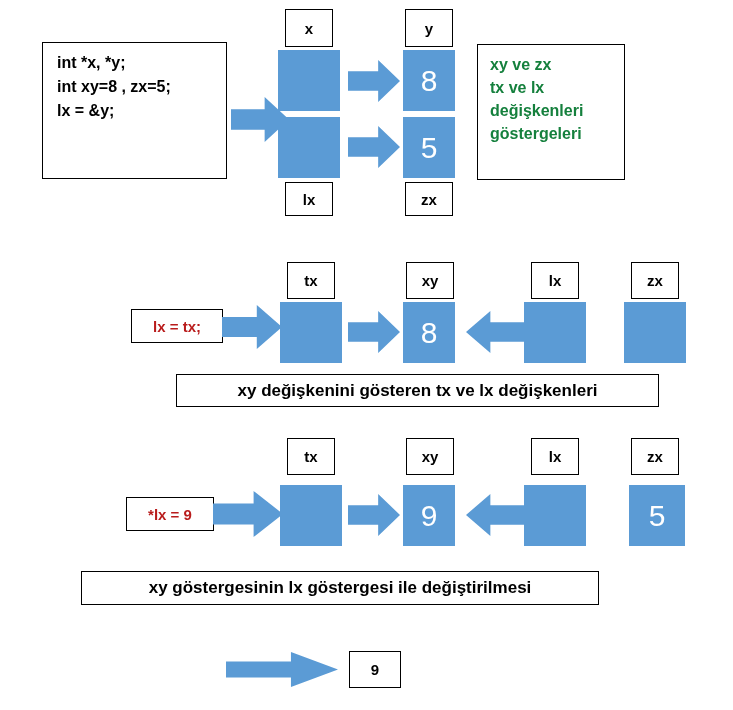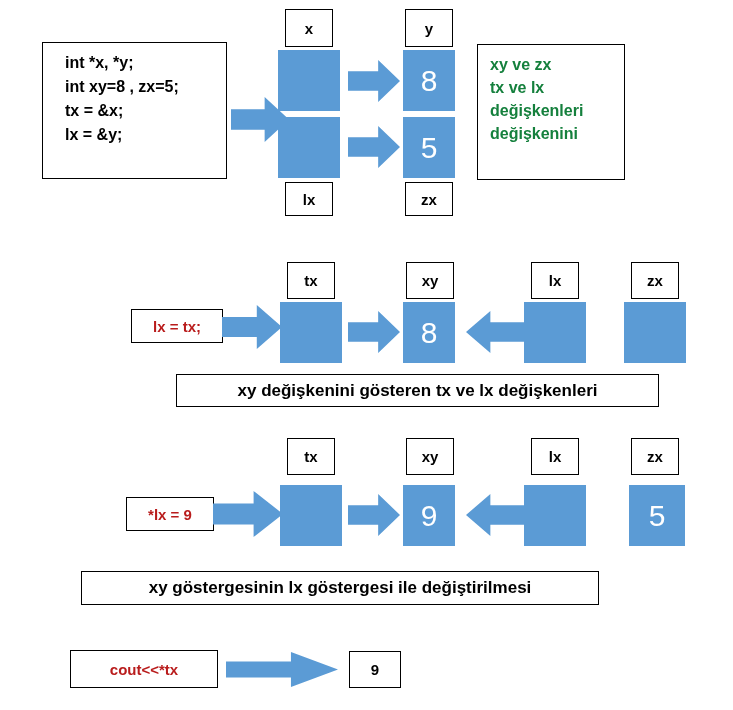--- a/index.html
+++ b/index.html
@@ -71,21 +71,21 @@
     align-items: center;
     justify-content: center;
     white-space: nowrap;
   }
   .code-box {
     border: 1.5px solid #000000;
     background: #ffffff;
     color: #000000;
     font-size: 16px;
     font-weight: bold;
-    padding: 8px 22px;
+    padding: 8px 14px;
   }
   .code-box .line { padding: 3px 0; }
 
   .note-box {
     border: 1.5px solid #000000;
     background: #ffffff;
     color: #15803d;
     font-size: 16px;
     font-weight: bold;
     padding: 8px 12px;
@@ -105,21 +105,20 @@
   }
 </style>
 </head>
 <body>
 
 <div id="canvas">
 
   <div class="abs code-box" style="left:42px; top:42px; width:185px; height:137px;">
     <div class="line">int *x, *y;</div>
     <div class="line">int xy=8 , zx=5;</div>
-    <div class="line">tx = &amp;x;</div>
     <div class="line">lx = &amp;y;</div>
   </div>
 
   <div class="abs arrow right" style="left:231px; top:97px; width:58px; height:45px;"></div>
 
   <div class="abs label-box" style="left:285px; top:9px; width:48px; height:38px;">x</div>
   <div class="abs label-box" style="left:405px; top:9px; width:48px; height:38px;">y</div>
 
   <div class="abs cell" style="left:278px; top:50px; width:62px; height:61px;"></div>
   <div class="abs arrow right" style="left:348px; top:60px; width:52px; height:42px;"></div>
@@ -129,21 +128,21 @@
   <div class="abs arrow right" style="left:348px; top:126px; width:52px; height:42px;"></div>
   <div class="abs cell" style="left:403px; top:117px; width:52px; height:61px;">5</div>
 
   <div class="abs label-box" style="left:285px; top:182px; width:48px; height:34px;">lx</div>
   <div class="abs label-box" style="left:405px; top:182px; width:48px; height:34px;">zx</div>
 
   <div class="abs note-box" style="left:477px; top:44px; width:148px; height:136px;">
     <div class="line">xy ve zx</div>
     <div class="line">tx ve lx</div>
     <div class="line">değişkenleri</div>
-    <div class="line">değişkenini</div>
+    <div class="line">göstergeleri</div>
   </div>
 
   <div class="abs stmt" style="left:131px; top:309px; width:92px; height:34px;">lx = tx;</div>
   <div class="abs arrow right" style="left:222px; top:305px; width:60px; height:44px;"></div>
 
   <div class="abs label-box" style="left:287px; top:262px; width:48px; height:37px;">tx</div>
   <div class="abs label-box" style="left:406px; top:262px; width:48px; height:37px;">xy</div>
   <div class="abs label-box" style="left:531px; top:262px; width:48px; height:37px;">lx</div>
   <div class="abs label-box" style="left:631px; top:262px; width:48px; height:37px;">zx</div>
 
@@ -166,17 +165,16 @@
 
   <div class="abs cell" style="left:280px; top:485px; width:62px; height:61px;"></div>
   <div class="abs arrow right" style="left:348px; top:494px; width:52px; height:42px;"></div>
   <div class="abs cell" style="left:403px; top:485px; width:52px; height:61px;">9</div>
   <div class="abs arrow left" style="left:466px; top:494px; width:58px; height:42px;"></div>
   <div class="abs cell" style="left:524px; top:485px; width:62px; height:61px;"></div>
   <div class="abs cell" style="left:629px; top:485px; width:56px; height:61px;">5</div>
 
   <div class="abs caption" style="left:81px; top:571px; width:518px; height:34px;">xy göstergesinin lx göstergesi ile değiştirilmesi</div>
 
-  <div class="abs stmt" style="left:70px; top:650px; width:148px; height:38px;">cout&lt;&lt;*tx</div>
   <div class="abs arrow right" style="left:226px; top:652px; width:112px; height:35px;"></div>
   <div class="abs label-box" style="left:349px; top:651px; width:52px; height:37px;">9</div>
 
 </div>
 
 </body></html>

